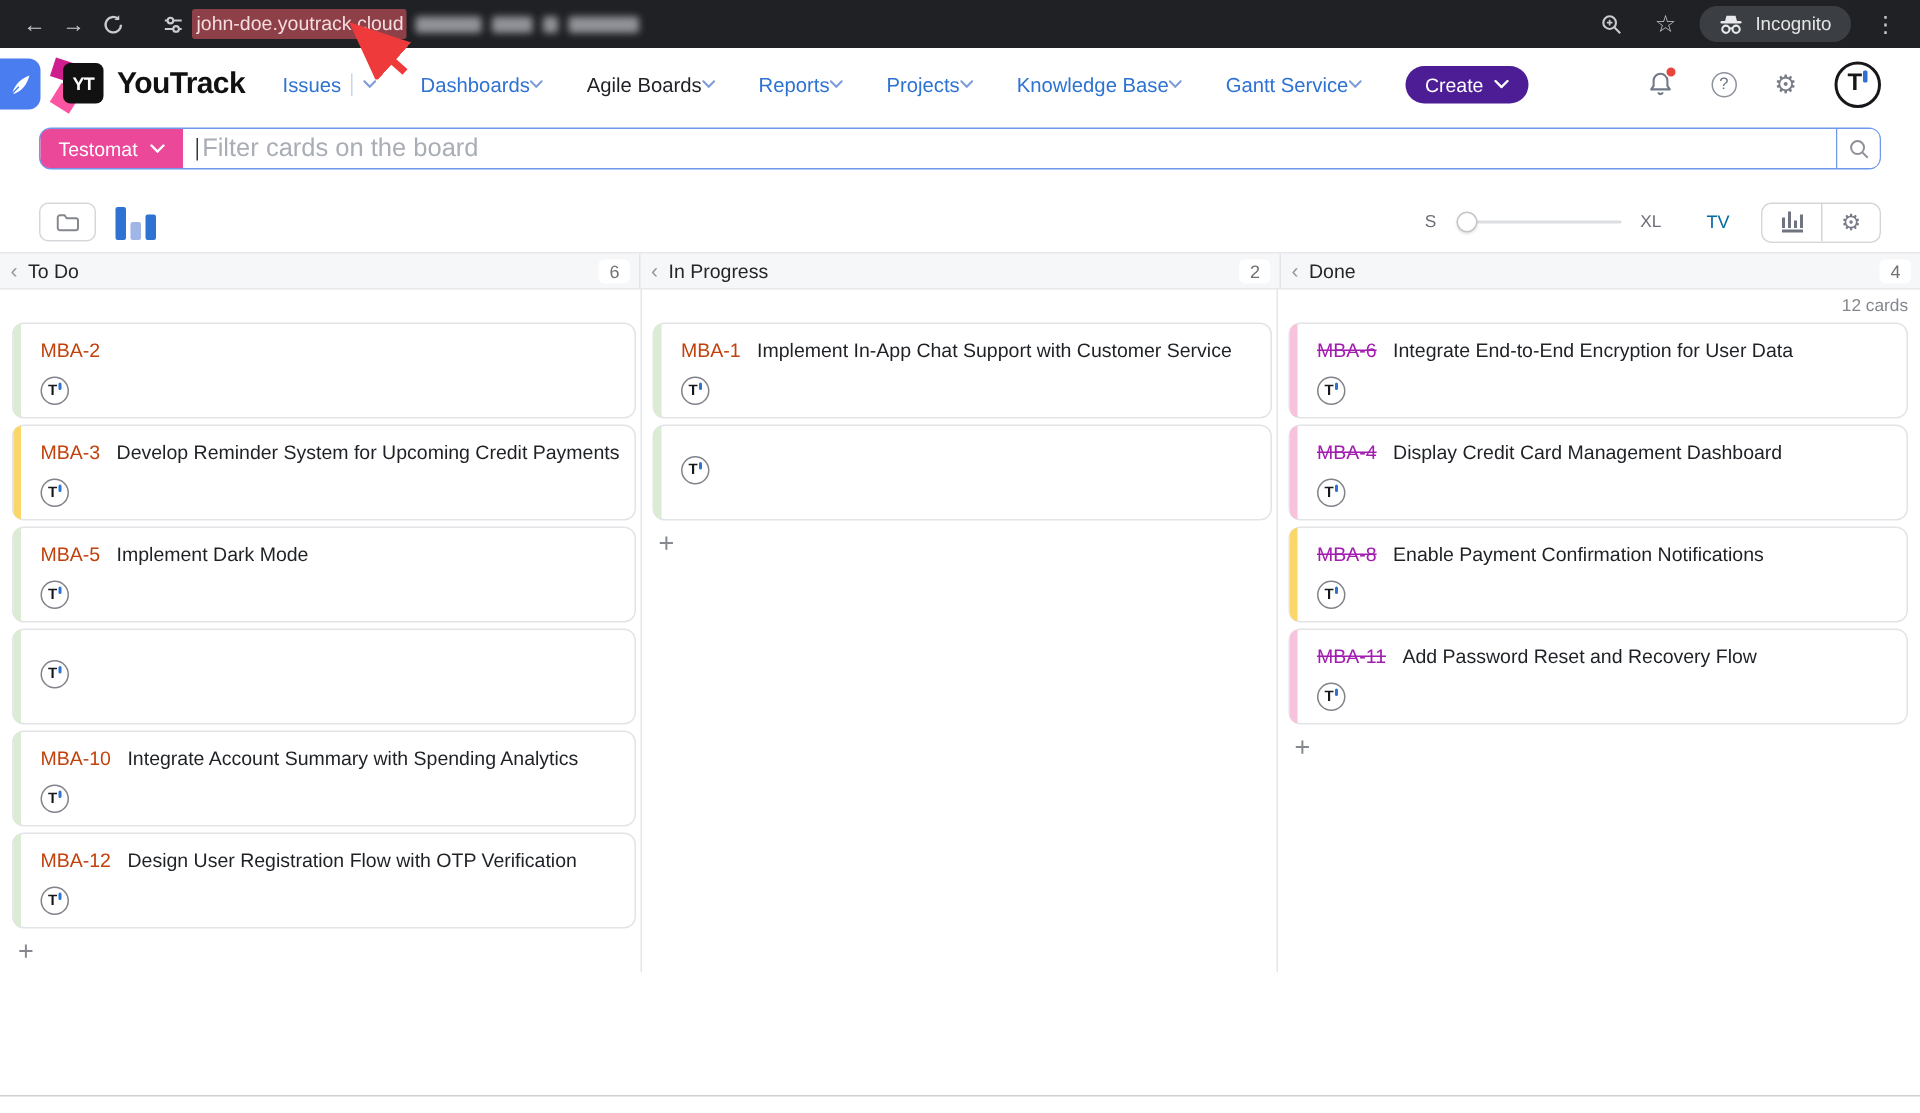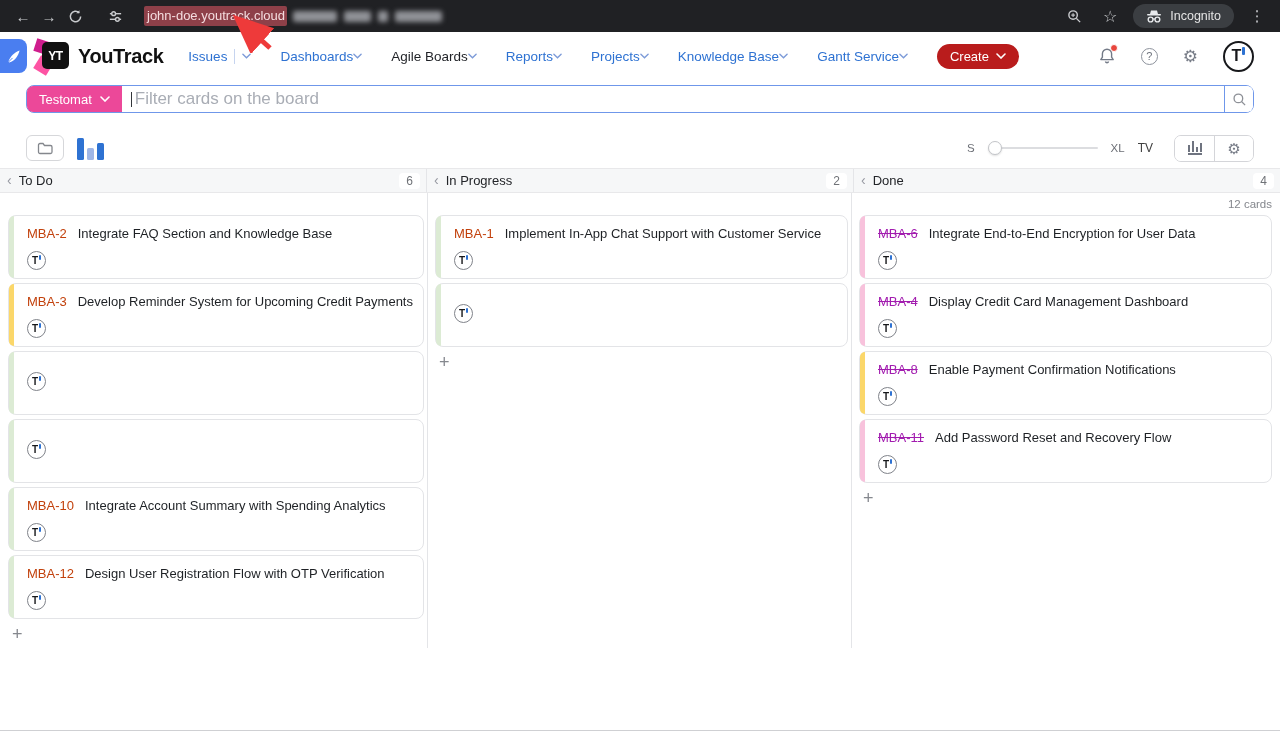--- a/index.html
+++ b/index.html
@@ -6,21 +6,21 @@
   html,body { width:1280px; height:742px; overflow:hidden; background:#fff;
     font-family:"Liberation Sans", sans-serif; }
   .page { position:relative; width:1280px; height:742px; }
 
   
   .browser-bar { height:32px; background:#202124; display:flex; align-items:center;
     color:#c9cbce; padding:0 10px; position:relative; }
   .b-icon { width:26px; height:26px; display:flex; align-items:center; justify-content:center;
     font-size:15px; color:#c9cbce; cursor:pointer; }
   .b-icon svg { display:block; }
-  .url-area { display:flex; align-items:center; margin-left:16px; flex:1; min-width:0; }
+  .url-area { display:flex; align-items:center; margin-left:0; flex:1; min-width:0; }
   .url-highlight { background:#8e4049; color:#f4dcdf; font-size:13px; padding:2px 2px 3px 3px;
     border-radius:2px; white-space:nowrap; }
   .redacted { display:flex; gap:7px; margin-left:6px; align-items:center; }
   .redacted i { display:block; height:11px; background:#909297; border-radius:2px;
     filter:blur(2.5px); }
   .browser-right { display:flex; align-items:center; gap:10px; margin-left:auto; }
   .incognito-pill { display:flex; align-items:center; gap:8px; background:#3b3e42;
     border-radius:14px; height:24px; padding:0 13px; color:#e5e5e5; font-size:12.5px; }
   .annot-arrow { position:absolute; left:227px; top:13px; z-index:30; pointer-events:none; }
 
@@ -37,21 +37,21 @@
   .yt-box { position:absolute; right:0; top:3px; width:27px; height:27px; background:#111;
     border-radius:5px; color:#fff; display:flex; align-items:center; justify-content:center;
     font-size:12px; font-weight:bold; letter-spacing:-0.5px; }
   .yt-wordmark { font-size:20px; font-weight:bold; color:#111; letter-spacing:-0.4px;
     margin-left:9px; cursor:pointer; }
   .main-nav { display:flex; align-items:center; margin-left:25px; }
   .nav-item { display:flex; align-items:center; font-size:13.5px; color:#2e72d2;
     margin-right:29px; cursor:pointer; white-space:nowrap; }
   .nav-item.active { color:#1f2126; }
   .nav-divider { width:1px; height:15px; background:#c6d4ef; margin:0 7px; }
-  .create-btn { display:flex; align-items:center; gap:7px; background:#b91c1c; color:#fff;
+  .create-btn { display:flex; align-items:center; gap:7px; background:#4c1d95; color:#fff;
     border:none; border-radius:14px; height:25px; padding:0 13px; font-size:13px;
     font-family:inherit; cursor:pointer; }
   .header-icons { margin-left:auto; display:flex; align-items:center; gap:25px; }
   .hdr-icon { position:relative; cursor:pointer; color:#737a87; display:flex; }
   .bell-dot { position:absolute; right:-2px; top:-3px; width:8px; height:8px;
     border-radius:50%; background:#e8453c; border:1.5px solid #fff; }
   .help-circle { width:17px; height:17px; border:1.5px solid #8d929c; border-radius:50%;
     color:#6e737d; font-size:11px; display:flex; align-items:center; justify-content:center; }
   .gear-glyph { font-size:17px; line-height:1; color:#777c87; }
 
@@ -91,21 +91,21 @@
   .chart-toggle { margin-left:13px; display:flex; align-items:flex-end; gap:3px; height:24px;
     cursor:pointer; }
   .chart-toggle i { display:block; width:7px; border-radius:1.5px; }
   .controls-right { margin-left:auto; display:flex; align-items:center; gap:13px; }
   .size-label { font-size:11.5px; color:#6c6f76; }
   .slider { position:relative; width:110px; height:14px; cursor:pointer; }
   .slider .track { position:absolute; left:0; right:0; top:6px; height:2px; background:#dcdde0;
     border-radius:1px; }
   .slider .knob { position:absolute; left:0; top:0; width:14px; height:14px; background:#fff;
     border:1.5px solid #c3c5c9; border-radius:50%; box-shadow:0 1px 2px rgba(0,0,0,.12); }
-  .tv-label { font-size:12px; color:#404040; margin-left:0; cursor:pointer; }
+  .tv-label { font-size:12px; color:#0369a1; margin-left:17px; cursor:pointer; }
   .btn-group { display:flex; border:1px solid #d4d5d9; border-radius:7px; height:27px;
     overflow:hidden; margin-left:8px; }
   .btn-group .cell { width:39px; display:flex; align-items:center; justify-content:center;
     cursor:pointer; color:#6f7480; background:#fff; }
   .btn-group .cell + .cell { border-left:1px solid #d4d5d9; }
   .hist-icon { display:flex; flex-direction:column; align-items:center; }
   .hist-bars { display:flex; align-items:flex-end; gap:2px; height:11px; }
   .hist-bars i { display:block; width:2px; background:#6f7480; }
   .hist-base { width:14px; height:1.5px; background:#6f7480; margin-top:1px; }
 
@@ -381,21 +381,20 @@
   </div>
 </div>
 
   <div class="board">
   <div class="column">
     <div class="cards">
   <div class="card">
     <i class="stripe" style="background: rgb(220, 235, 212);"></i>
     <div class="card-line">
       <span class="card-id">MBA-2</span>
-      <span class="card-title">Integrate FAQ Section and Knowledge Base</span>
     </div>
     <span class="t-avatar avatar-sm">
               <b>T</b>
               <i></i>
             </span>
   </div>
 
   <div class="card">
     <i class="stripe" style="background: rgb(251, 215, 106);"></i>
     <div class="card-line">
@@ -403,20 +402,24 @@
       <span class="card-title">Develop Reminder System for Upcoming Credit Payments</span>
     </div>
     <span class="t-avatar avatar-sm">
               <b>T</b>
               <i></i>
             </span>
   </div>
 
   <div class="card">
     <i class="stripe" style="background: rgb(220, 235, 212);"></i>
+    <div class="card-line">
+      <span class="card-id">MBA-5</span>
+      <span class="card-title">Implement Dark Mode</span>
+    </div>
     <span class="t-avatar avatar-sm">
               <b>T</b>
               <i></i>
             </span>
   </div>
 
   <div class="card">
     <i class="stripe" style="background: rgb(220, 235, 212);"></i>
     <span class="t-avatar avatar-sm">
               <b>T</b>

